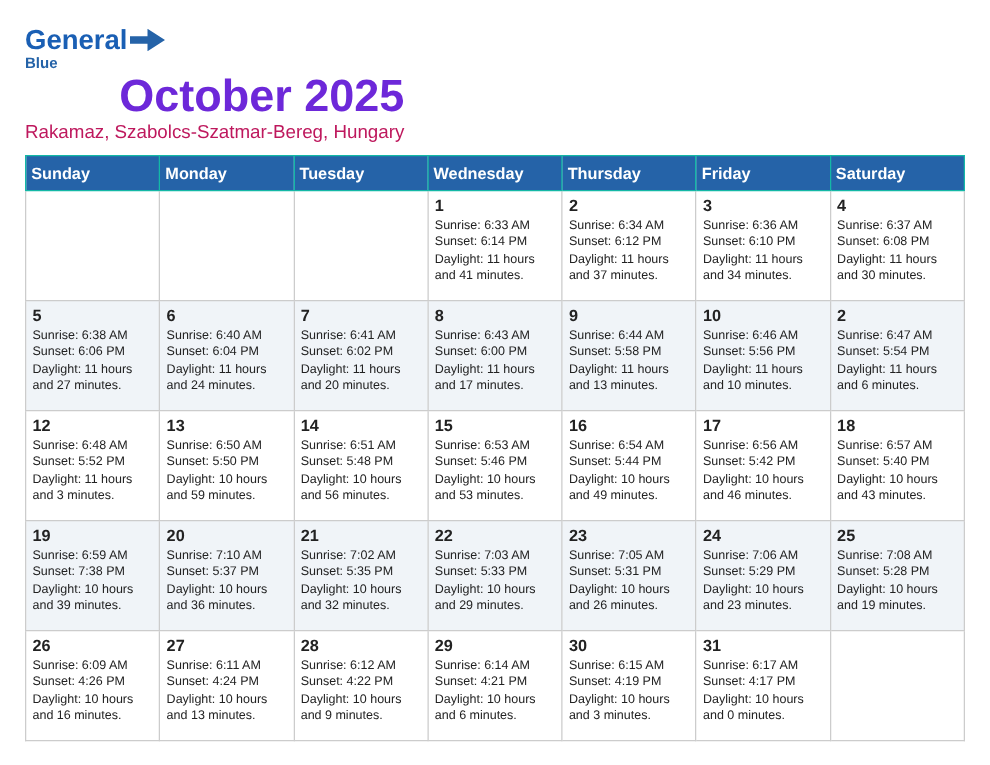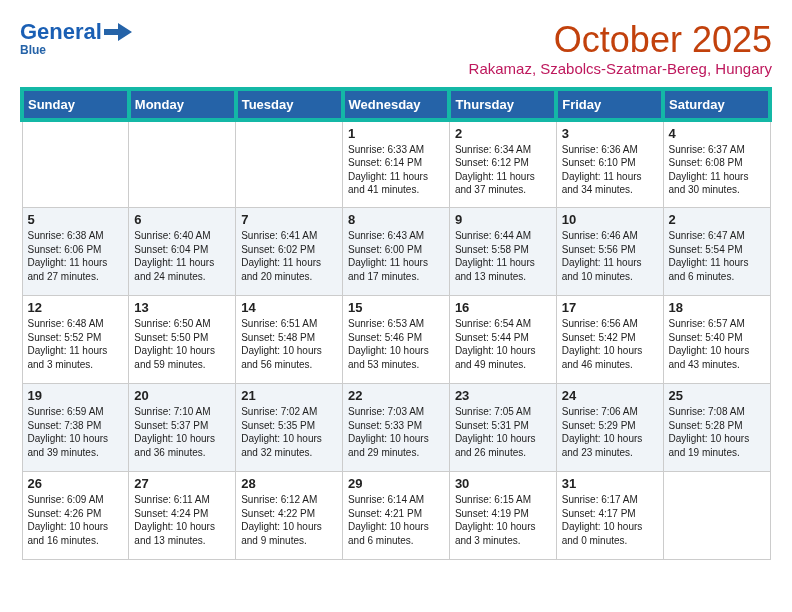--- a/index.html
+++ b/index.html
@@ -8,20 +8,21 @@
       background: #fff;
       width: 792px;
       min-height: 612px;
       padding: 20px;
     }
     .header {
       display: flex;
       align-items: flex-start;
       justify-content: space-between;
       margin-bottom: 10px;
+      flex-direction: column;
     }
     .logo {
       display: flex;
       flex-direction: column;
       align-items: flex-start;
     }
     .logo-text {
       font-size: 22px;
       font-weight: bold;
       color: #333;
@@ -31,41 +32,41 @@
     .logo-arrow {
       width: 28px;
       height: 18px;
       margin-left: 2px;
     }
     .title-block {
       text-align: right;
     }
     .month-title {
       font-size: 36px;
-      font-weight: normal;
-      color: #c2410c;
+      font-weight: bold;
+      color: #6d28d9;
       line-height: 1.1;
     }
     .subtitle {
       font-size: 15px;
       color: #be185d;
     }
     table {
       width: 100%;
       border-collapse: collapse;
       table-layout: fixed;
     }
     thead tr th {
       background-color: #2563a8;
       color: #fff;
       font-size: 13px;
       font-weight: bold;
       padding: 6px 4px;
       text-align: left;
-      border: 4px solid #14b8a6;
+      border: 1px solid #14b8a6;
     }
     tbody tr td {
       vertical-align: top;
       border: 1px solid #ccc;
       padding: 4px 5px;
       font-size: 10.5px;
       color: #222;
       min-height: 80px;
       height: 88px;
     }

